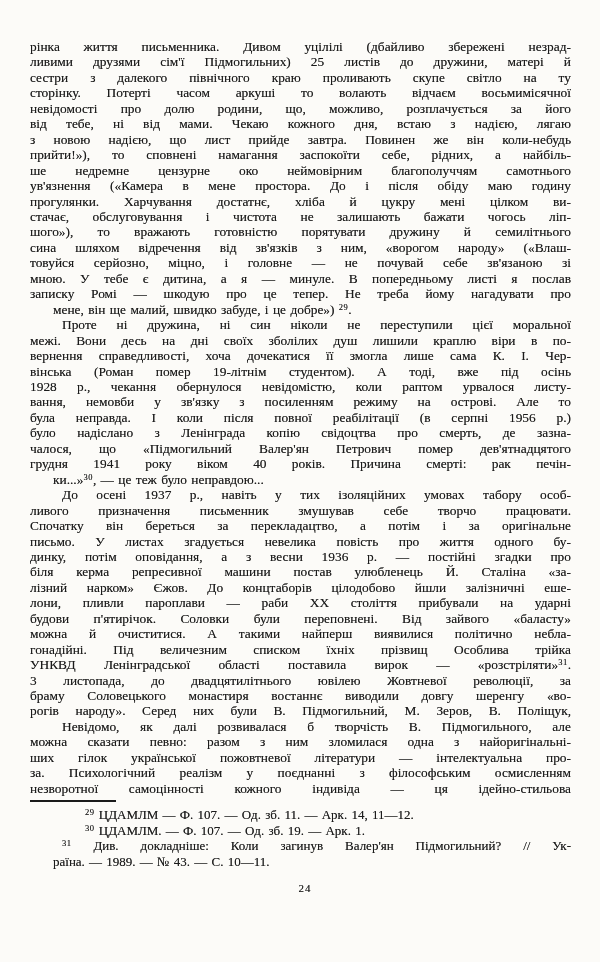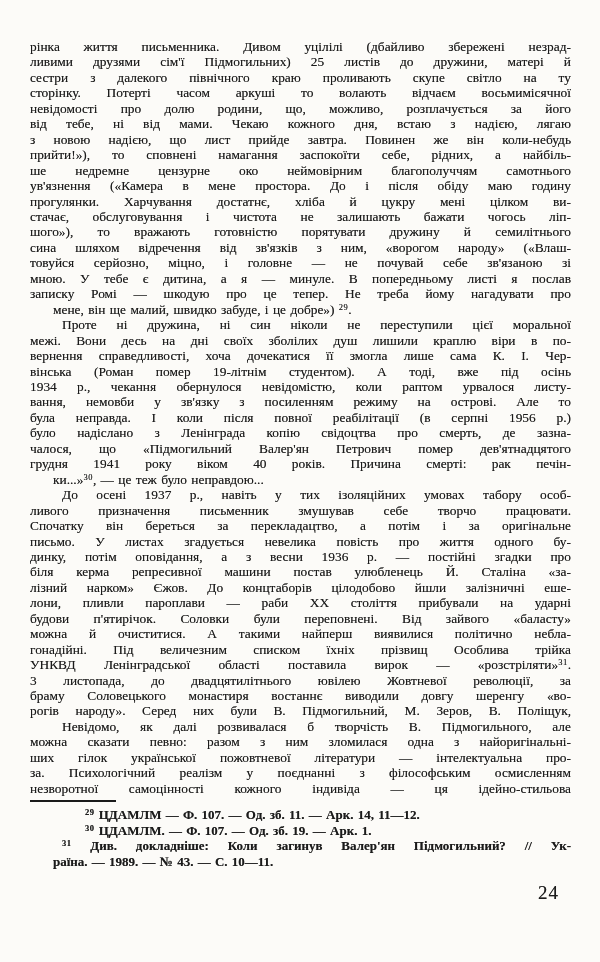--- a/index.html
+++ b/index.html
@@ -7,21 +7,21 @@
     padding: 0;
     background: #fbfaf7;
   }
   .page {
     position: relative;
     width: 600px;
     height: 962px;
     background: #fcfbf8;
     overflow: hidden;
     box-sizing: border-box;
-    padding: 39px 41px 0 30px;
+    padding: 39px 20px 0 30px;
     font-family: "Liberation Serif", "DejaVu Serif", serif;
     color: #1b1b1b;
   }
   .text-block {
     width: 541px;
   }
   .line {
     font-size: 13.4px;
     line-height: 15.45px;
     text-align: justify;
@@ -44,26 +44,25 @@
     letter-spacing: 0.5px;
   }
   .footnote-rule {
     width: 86px;
     height: 2px;
     background: #1a1a1a;
     margin: 4px 0 5px 0;
   }
   .footnotes .line {
     font-size: 13px;
-    font-weight: bold;
   }
   .page-number {
     margin-top: 13px;
-    text-align: right;
-    font-size: 19px;
+    text-align: center;
+    font-size: 11px;
     letter-spacing: 1px;
     text-shadow: 0 0 0.4px rgba(20,20,20,0.55);
   }
 </style>
 </head>
 <body>
 
 <div class="page">
   <div class="text-block body-text" id="body-text">
       <div class="line">рінка життя письменника. Дивом уцілілі (дбайливо збережені незрад-</div>
@@ -81,21 +80,21 @@
       <div class="line">шого»), то вражають готовністю порятувати дружину й семилітнього</div>
       <div class="line">сина шляхом відречення від зв'язків з ним, «ворогом народу» («Влаш-</div>
       <div class="line">товуйся серйозно, міцно, і головне — не почувай себе зв'язаною зі</div>
       <div class="line">мною. У тебе є дитина, а я — минуле. В попередньому листі я послав</div>
       <div class="line">записку Ромі — шкодую про це тепер. Не треба йому нагадувати про</div>
       <div class="line last">мене, він ще малий, швидко забуде, і це добре») <sup>29</sup>.</div>
       <div class="line indent">Проте ні дружина, ні син ніколи не переступили цієї моральної</div>
       <div class="line">межі. Вони десь на дні своїх зболілих душ лишили краплю віри в по-</div>
       <div class="line">вернення справедливості, хоча дочекатися її змогла лише сама К. І. Чер-</div>
       <div class="line">вінська (Роман помер 19-літнім студентом). А тоді, вже під осінь</div>
-      <div class="line">1934 р., чекання обернулося невідомістю, коли раптом урвалося листу-</div>
+      <div class="line">1928 р., чекання обернулося невідомістю, коли раптом урвалося листу-</div>
       <div class="line">вання, немовби у зв'язку з посиленням режиму на острові. Але то</div>
       <div class="line">була неправда. І коли після повної реабілітації (в серпні 1956 р.)</div>
       <div class="line">було надіслано з Ленінграда копію свідоцтва про смерть, де зазна-</div>
       <div class="line">чалося, що «Підмогильний Валер'ян Петрович помер дев'ятнадцятого</div>
       <div class="line">грудня 1941 року віком 40 років. Причина смерті: рак печін-</div>
       <div class="line last">ки...»<sup>30</sup>, — це теж було неправдою...</div>
       <div class="line indent">До осені 1937 р., навіть у тих ізоляційних умовах табору особ-</div>
       <div class="line">ливого призначення письменник змушував себе творчо працювати.</div>
       <div class="line">Спочатку він береться за перекладацтво, а потім і за оригінальне</div>
       <div class="line">письмо. У листах згадується невелика повість про життя одного бу-</div>

